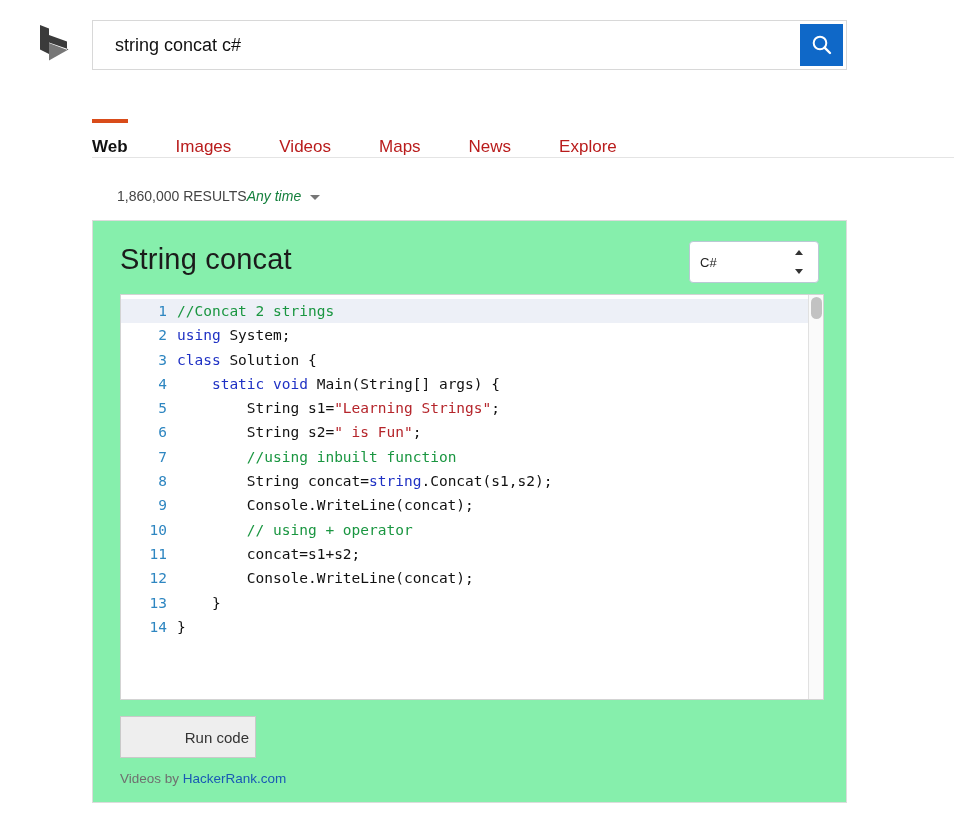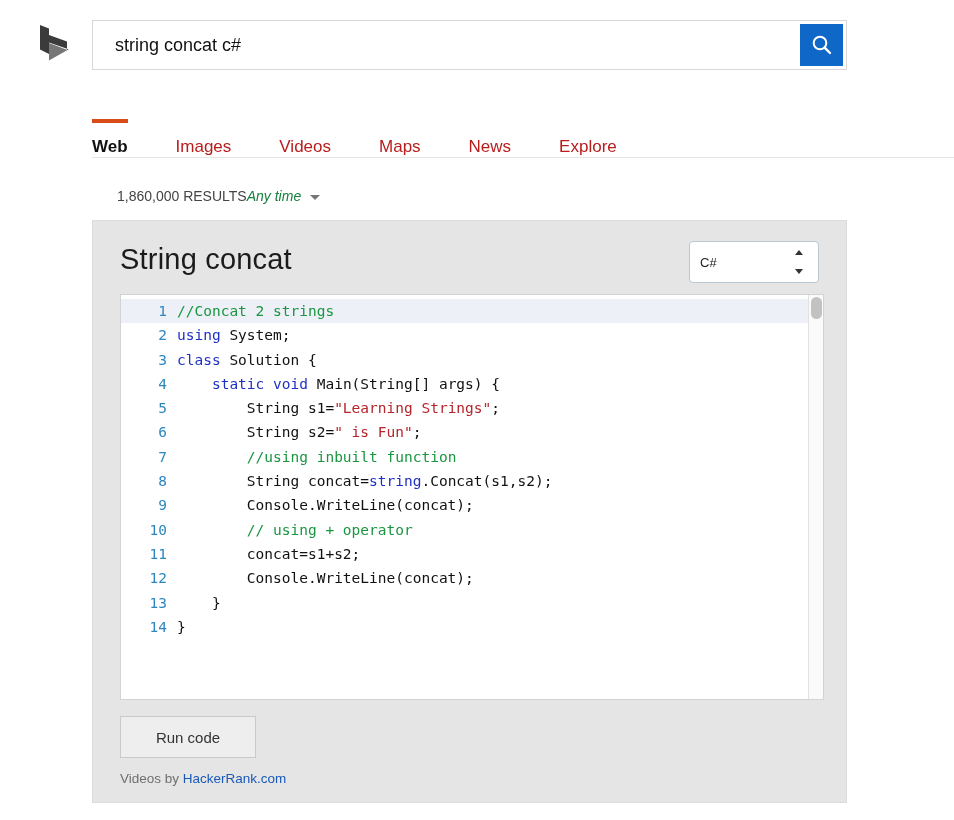--- a/index.html
+++ b/index.html
@@ -125,21 +125,21 @@
     top: 1px;
   }
 
   
   .card {
     position: absolute;
     left: 92px; top: 220px;
     width: 755px;
     height: 583px;
     border: 1px solid #dcdcdc;
-    background: #e5e5e5;
+    background: #86efac;
   }
   .card-title {
     position: absolute;
     left: 27px; top: 22px;
     font-size: 29px;
     color: #1b1b1b;
     font-weight: normal;
     margin: 0;
     letter-spacing: 0.2px;
   }
@@ -237,20 +237,21 @@
     position: absolute;
     left: 27px; top: 495px;
     width: 136px;
     height: 42px;
     background: #eeeeee;
     border: 1px solid #c9c9c9;
     font-size: 15px;
     color: #333;
     cursor: pointer;
     font-family: "Liberation Sans", sans-serif;
+    text-align: right;
   }
   .powered {
     position: absolute;
     left: 27px; top: 550px;
     font-size: 13.5px;
     color: #6f6f6f;
   }
   .powered a {
     color: #1a59b5;
     text-decoration: none;

